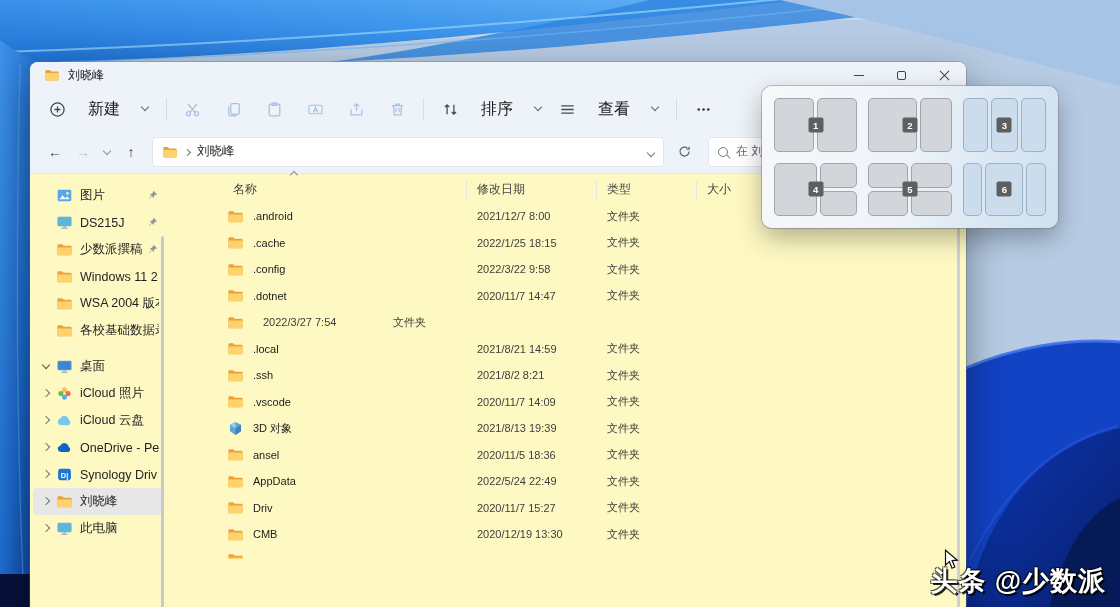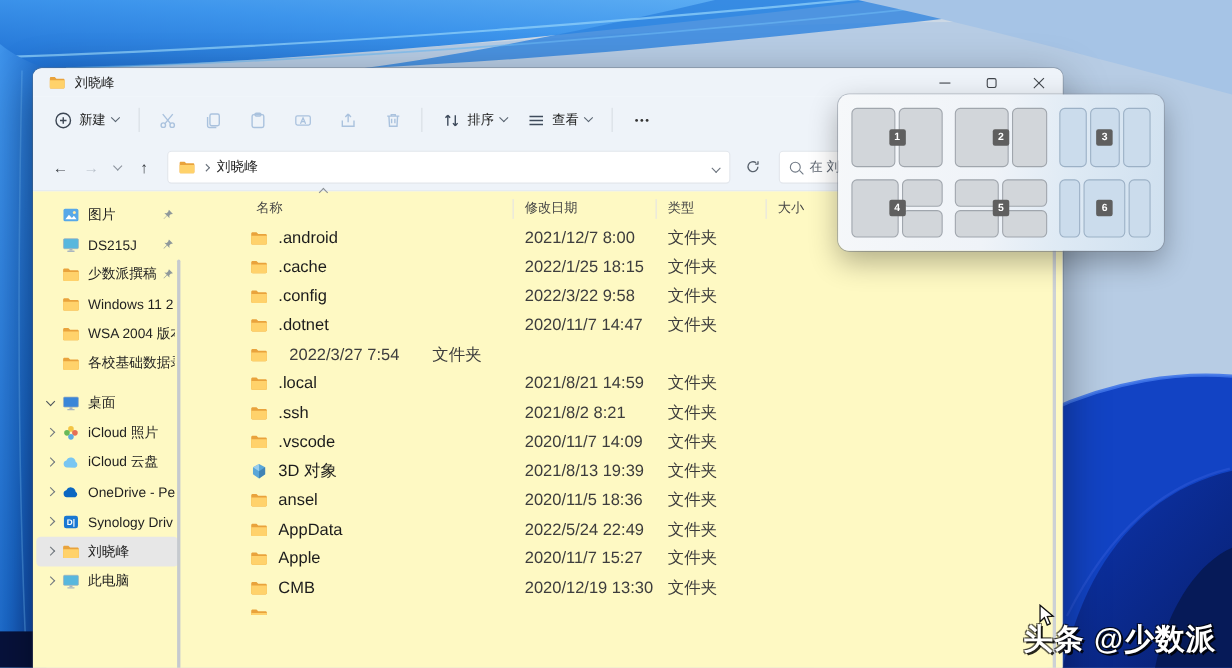--- a/index.html
+++ b/index.html
@@ -20,21 +20,21 @@
   .title-text { font-size:12px; color:#1f1f1f; }
   .win-controls { margin-left:auto; display:flex; height:100%; }
   .win-btn { width:43px; display:flex; align-items:center; justify-content:center; }
   .glyph-min { width:10px; height:1px; background:#40454b; }
   .glyph-max { width:9px; height:9px; border:1px solid #40454b; border-radius:2px; }
   .glyph-close { position:relative; width:11px; height:11px; }
   .glyph-close::before,.glyph-close::after { content:""; position:absolute; left:-1px; top:5px; width:13px; height:1.2px; background:#40454b; }
   .glyph-close::before { transform:rotate(45deg); } .glyph-close::after { transform:rotate(-45deg); }
 
   .toolbar { height:42px; flex:0 0 auto; background:#eef3f9; display:flex; align-items:center; padding:0 10px; }
-  .tb-btn { display:flex; align-items:center; gap:6px; padding:6px 9px; border-radius:5px; font-size:12px; color:#1b1b1b; white-space:nowrap; }
+  .tb-btn { display:flex; align-items:center; gap:22px; padding:6px 9px; border-radius:5px; font-size:16px; color:#1b1b1b; white-space:nowrap; }
   .tool-ic { width:17px; height:17px; display:inline-block; flex:0 0 auto; }
   .tb-divider { width:1px; height:22px; background:#d8dde4; margin:0 9px; flex:0 0 auto; }
   .tb-group { display:flex; align-items:center; gap:8px; }
   .tb-icon-btn { padding:6px 8px; border-radius:5px; display:flex; }
   .chev { display:inline-block; width:6px; height:6px; border-right:1.3px solid #5a6572; border-bottom:1.3px solid #5a6572; transform:rotate(45deg); margin-top:-4px; }
 
   .addressbar { height:44px; flex:0 0 auto; background:#eef3f9; display:flex; align-items:center; padding:0 12px; gap:2px; border-bottom:1px solid #e3e8ee; }
   .nav-btn { width:26px; height:28px; display:flex; align-items:center; justify-content:center; font-size:14px; color:#3a3f45; border-radius:4px; }
   .nav-btn.disabled { color:#b7bfc9; }
   .nav-chev { width:18px; display:flex; align-items:center; justify-content:center; }
@@ -66,21 +66,21 @@
   .sidebar-scroll { position:absolute; right:1px; top:62px; bottom:26px; width:3px; background:#c6cacf; border-radius:2px; }
 
   .list { flex:1; min-width:0; position:relative; padding-top:2px; }
   .list-header { height:27px; display:flex; align-items:center; font-size:12px; color:#454545; position:relative; }
   .lh-cell { height:18px; display:flex; align-items:center; border-right:1px solid #e4e4e4; }
   .lh-name { width:262px; padding-left:28px; position:relative; }
   .lh-date { width:130px; padding-left:10px; }
   .lh-type { width:100px; padding-left:10px; }
   .lh-size { width:72px; padding-left:10px; }
   .sort-caret { position:absolute; left:86px; top:-9px; width:6px; height:6px; border-left:1.2px solid #8a8f95; border-top:1.2px solid #8a8f95; transform:rotate(45deg); }
-  .file-row { height:26.5px; display:flex; align-items:center; font-size:15px; color:#1c1c1c; }
+  .file-row { height:26.5px; display:flex; align-items:center; font-size:11px; color:#1c1c1c; }
   .fr-ic { width:17px; height:17px; margin:0 9px 0 22px; flex:0 0 auto; }
   .fr-name { width:214px; overflow:hidden; white-space:nowrap; }
   .fr-date { width:130px; padding-left:10px; color:#3d3d3d; }
   .fr-type { width:100px; padding-left:10px; color:#3d3d3d; }
   .fr-size { width:72px; padding-left:10px; color:#3d3d3d; }
   .file-row.partial { height:11px; overflow:hidden; align-items:flex-start; }
   .file-row.partial .fr-ic { margin-top:3px; }
   .list-scroll { position:absolute; right:6px; top:34px; bottom:12px; width:3px; background:#cdd1d5; border-radius:2px; }
 
   .statusbar { height:22px; flex:0 0 auto; border-top:1px solid #ececec; background:#fdfdfd; display:flex; padding:0 12px; font-size:11.5px; color:#2e2e2e; }
@@ -600,21 +600,21 @@
             <span class="fr-type">文件夹</span>
             <span class="fr-size"></span>
           </div>
           <div class="file-row">
             <span class="fr-ic">
               <svg viewBox="0 0 16 16">
                 <path d="M1.3 4.2c0-.7.5-1.2 1.2-1.2h3.3l1.5 1.5h6.2c.7 0 1.2.5 1.2 1.2v6.6c0 .7-.5 1.2-1.2 1.2H2.5c-.7 0-1.2-.5-1.2-1.2z" fill="#e9a33c"></path>
                 <path d="M1.3 6h13.4v6.3c0 .7-.5 1.2-1.2 1.2H2.5c-.7 0-1.2-.5-1.2-1.2z" fill="#ffd26b"></path>
               </svg>
             </span>
-            <span class="fr-name">Apple</span>
+            <span class="fr-name">Driv</span>
             <span class="fr-date">2020/11/7 15:27</span>
             <span class="fr-type">文件夹</span>
             <span class="fr-size"></span>
           </div>
           <div class="file-row">
             <span class="fr-ic">
               <svg viewBox="0 0 16 16">
                 <path d="M1.3 4.2c0-.7.5-1.2 1.2-1.2h3.3l1.5 1.5h6.2c.7 0 1.2.5 1.2 1.2v6.6c0 .7-.5 1.2-1.2 1.2H2.5c-.7 0-1.2-.5-1.2-1.2z" fill="#e9a33c"></path>
                 <path d="M1.3 6h13.4v6.3c0 .7-.5 1.2-1.2 1.2H2.5c-.7 0-1.2-.5-1.2-1.2z" fill="#ffd26b"></path>
               </svg>

